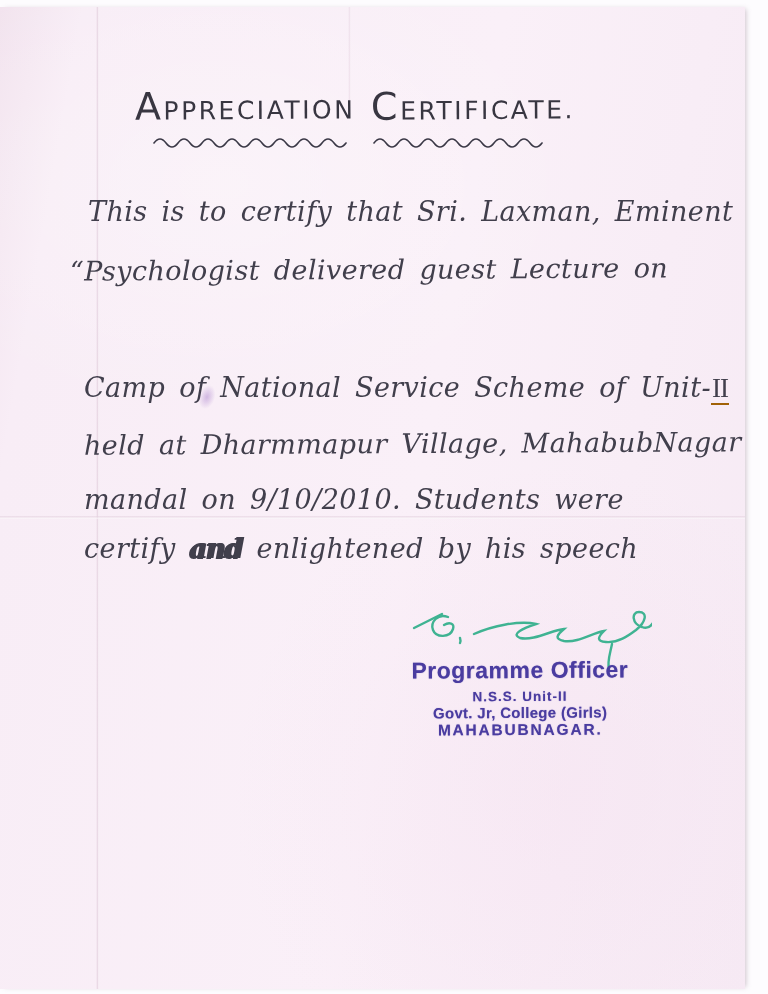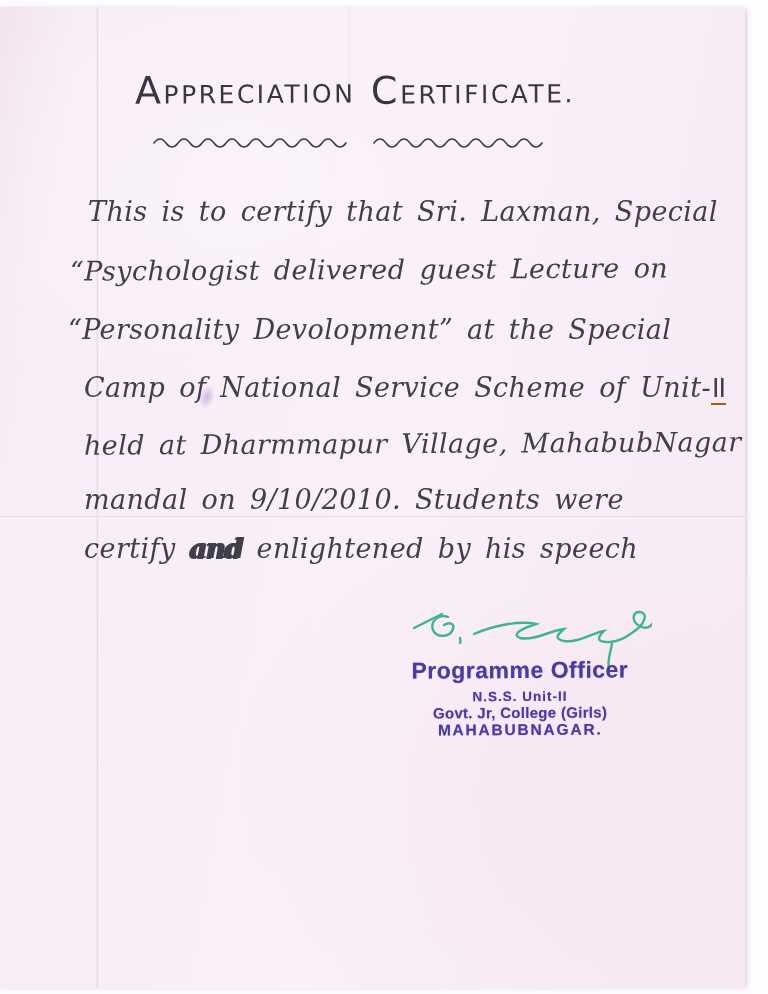--- a/index.html
+++ b/index.html
@@ -19,39 +19,39 @@
   .crease-v{
     position:absolute;top:0;bottom:0;width:3px;
     background:linear-gradient(to right,rgba(255,255,255,0) ,rgba(222,200,216,0.55),rgba(255,255,255,0.5));
   }
   .crease-v.center{height:95px;bottom:auto;opacity:.6;}
   .crease-h{
     position:absolute;left:0;right:0;height:3px;
     background:linear-gradient(to bottom,rgba(222,200,216,0.55),rgba(255,255,255,0.6));
   }
   .title-wrap{
-    position:absolute;left:150px;top:68px;width:410px;
+    position:absolute;left:150px;top:84px;width:410px;
     display:flex;align-items:baseline;gap:16px;justify-content:center;
     color:#383641;
   }
   .title-word{
     font-family:"DejaVu Sans",sans-serif;
     font-size:25px;letter-spacing:2.5px;font-weight:400;
     white-space:nowrap;transform:rotate(-0.4deg);
   }
   .title-word::first-letter{font-size:38px;}
   .squiggles{position:absolute;left:152px;top:134px;display:flex;gap:14px;}
   .squiggles svg{display:block;}
   .hand{
     position:absolute;white-space:nowrap;
     font-family:"DejaVu Serif",serif;font-style:italic;
     font-size:27px;color:#413f4c;letter-spacing:.4px;word-spacing:5px;
   }
   .unit-roman{
-    font-style:normal;font-family:Liberation Sans, sans-serif;
+    font-style:normal;font-family:Liberation Serif, serif;
     border-bottom:2px solid #a16207;padding:0 1px;letter-spacing:-1px;
   }
   .overwritten{
     font-weight:bold;letter-spacing:-1px;
     text-shadow:1.3px 0 0 #413f4c,-1.3px .6px 0 #413f4c;
     text-align:right;
   }
   .smudge{
     position:absolute;left:196px;top:380px;width:22px;height:34px;
     background:radial-gradient(closest-side,rgba(143,92,190,0.38),rgba(143,92,190,0) 72%);
@@ -86,23 +86,22 @@
 
   <div class="squiggles">
     <svg width="206" height="14" viewBox="0 0 206 14">
       <path d="M2 9 q6 -8 12 0 t12 0 t12 0 t12 0 t12 0 t12 0 t12 0 t12 0 t12 0 t12 0 t12 0 t12 0 t12 0 t12 0 t12 0 t12 0" fill="none" stroke="#3b3947" stroke-width="1.6" stroke-linecap="round"></path>
     </svg>
     <svg width="182" height="14" viewBox="0 0 182 14">
       <path d="M2 9 q6 -8 12 0 t12 0 t12 0 t12 0 t12 0 t12 0 t12 0 t12 0 t12 0 t12 0 t12 0 t12 0 t12 0 t12 0" fill="none" stroke="#3b3947" stroke-width="1.6" stroke-linecap="round"></path>
     </svg>
   </div>
 
-  <div class="hand" style="left:88px;top:196px;">This is to certify that Sri. Laxman, Special</div>
+  <div class="hand" style="left:88px;top:196px;">This is to certify that Sri. Laxman, Eminent</div>
   <div class="hand" style="left:70px;top:254px;transform:rotate(-0.3deg);">“Psychologist delivered guest Lecture on</div>
-  <div class="hand" style="left:68px;top:314px;">“Personality Devolopment” at the Special</div>
   <div class="hand" style="left:84px;top:372px;"><span>Camp of National Service Scheme of Unit-</span><span class="unit-roman">II</span></div>
   <div class="hand" style="left:84px;top:428px;transform:rotate(-0.3deg);">held at Dharmmapur Village, MahabubNagar</div>
   <div class="hand" style="left:84px;top:484px;text-align:center;">mandal on 9/10/2010.  Students were</div>
   <div class="hand" style="left:84px;top:533px;"><span>certify </span><span class="overwritten">and</span><span> enlightened by his speech</span></div>
 
   <div class="smudge"></div>
 
   <svg class="signature-svg" width="244" height="78" viewBox="0 0 244 78">
     <g fill="none" stroke="#3fb392" stroke-width="2.4" stroke-linecap="round">
       <path d="M6 30 L34 16"></path>

